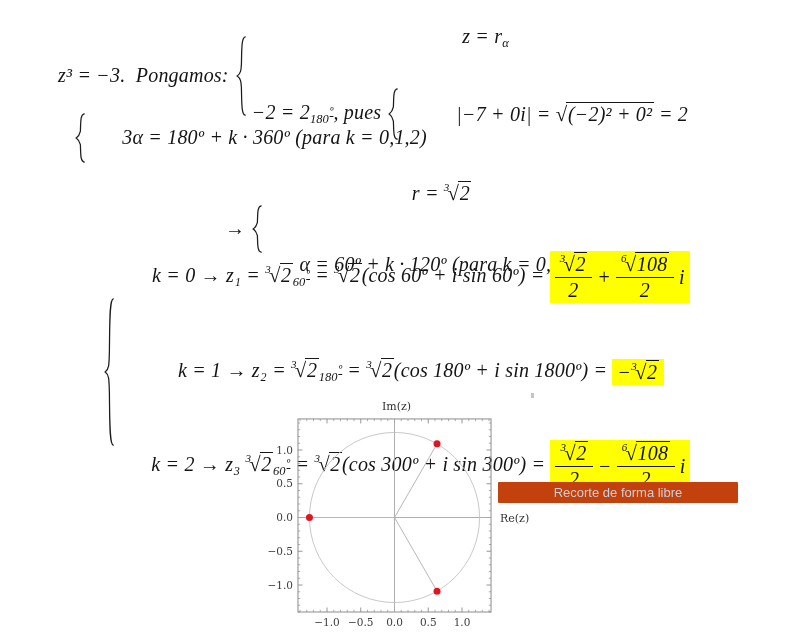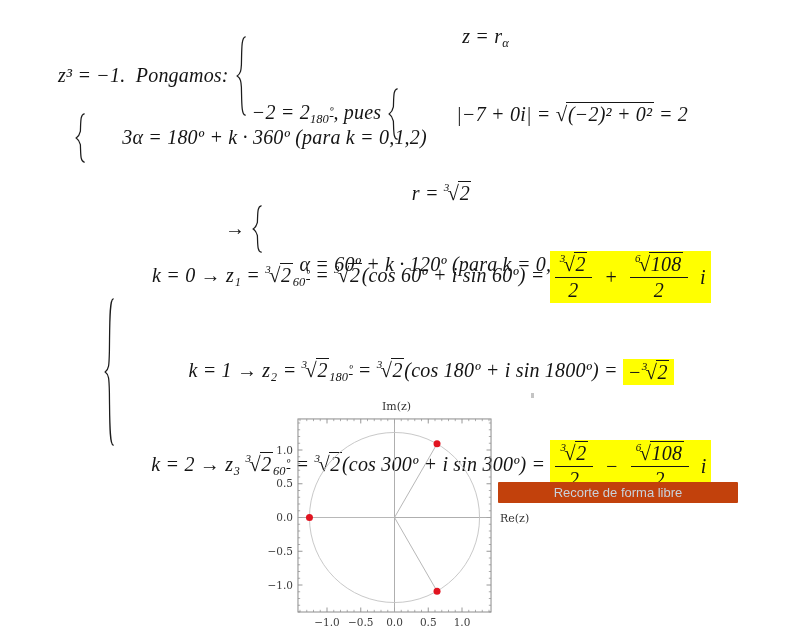--- a/index.html
+++ b/index.html
@@ -17,42 +17,42 @@
   .ordu{font-size:11.5px;vertical-align:4px;text-decoration:underline;text-underline-offset:1px;margin-left:1px;}
   .root{white-space:pre;font-family:Liberation Serif, serif;}
   .ridx{font-size:11px;vertical-align:9px;margin-right:-2px;}
   .rsign{font-size:1.04em;margin-right:-1px;}
   .rbar{border-top:1.4px solid #161616;padding:0 1.5px;}
   .frac{display:inline-flex;flex-direction:column;align-items:stretch;text-align:center;
         vertical-align:middle;line-height:1.15;}
   .fnum{border-bottom:1.4px solid #161616;padding:0 5px 1px;}
   .fden{padding-top:1px;}
   .hl{display:inline-flex;align-items:center;vertical-align:middle;background:#ffff00;
-      padding:1px 5px;gap:12px;}
+      padding:1px 5px;gap:5px;}
   #b1{left:58px;top:2px;}
   #b1 .col.inner{row-gap:2px;}
   #b1 .col.outer{row-gap:5px;}
   #b2{left:68px;top:103px;}
   #b2 .col{row-gap:3px;}
   #b3{left:225px;top:158px;}
   #b3 .col{row-gap:2px;}
   #b4{left:97px;top:228px;}
   #b4 .col{row-gap:9px;}
   #plot-svg{position:absolute;left:265px;top:392px;}
   #plot-svg text{font-family:"DejaVu Serif","Liberation Serif",serif;}
   #snip-tooltip{position:absolute;left:498px;top:482px;width:240px;height:21px;
       background:#c2410c;color:#c9d1da;font-family:"Liberation Sans","DejaVu Sans",sans-serif;
       font-size:13px;display:flex;align-items:center;justify-content:center;border-radius:1px;}
   #artifact{position:absolute;left:531px;top:393px;width:3px;height:5px;background:#c4c4c4;}
 </style>
 </head>
 <body>
 
 <div class="math mrow" id="b1">
-  <span class="seg">z³ = −1.  Pongamos:</span>
+  <span class="seg">z³ = −3.  Pongamos:</span>
   <span class="brace"><svg width="13" height="80" style="overflow: visible;">
         <path d="M11.2 0.8 C7.4 1.6 7.8 12.8 7.4 28.799999999999997 C7.1 34 6.8 37.5 3.2 40 C6.8 42.5 7.1 46 7.4 51.2 C7.8 67.2 7.4 78.4 11.2 79.2" fill="none" stroke="#1c1c1c" stroke-width="1.25" stroke-linecap="round"></path>
       </svg></span>
   <div class="col outer">
     <div class="row selfcenter">
       <span class="seg">z = r</span><sub class="ssub">α</sub>
     </div>
     <div class="mrow">
       <span class="seg"><span>−2 = 2</span><sub class="ssub">180</sub><span class="ordu">º</span><span>, pues</span></span>
       <span class="brace"><svg width="13" height="52" style="overflow: visible;">

